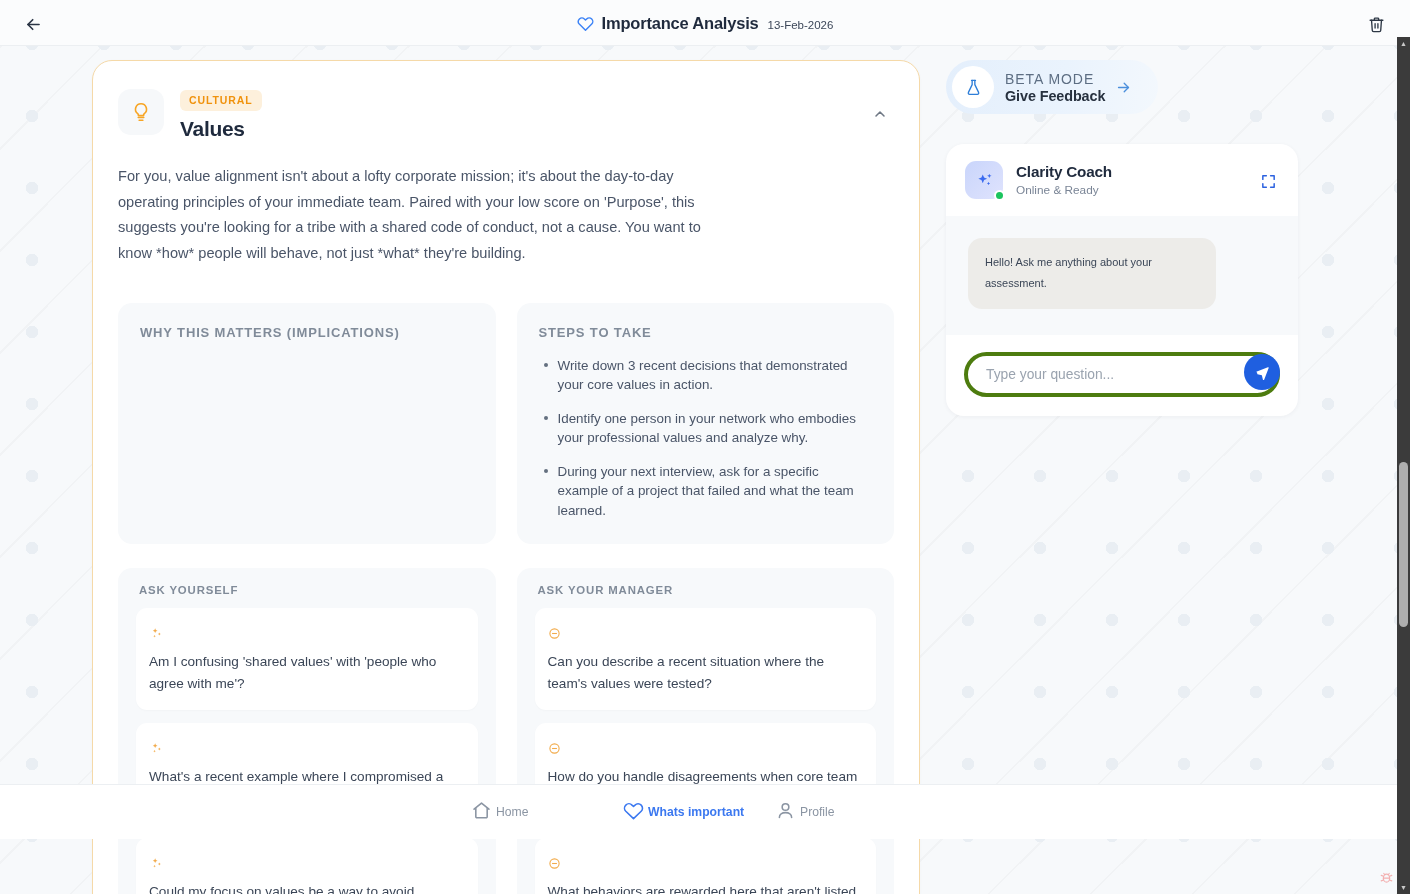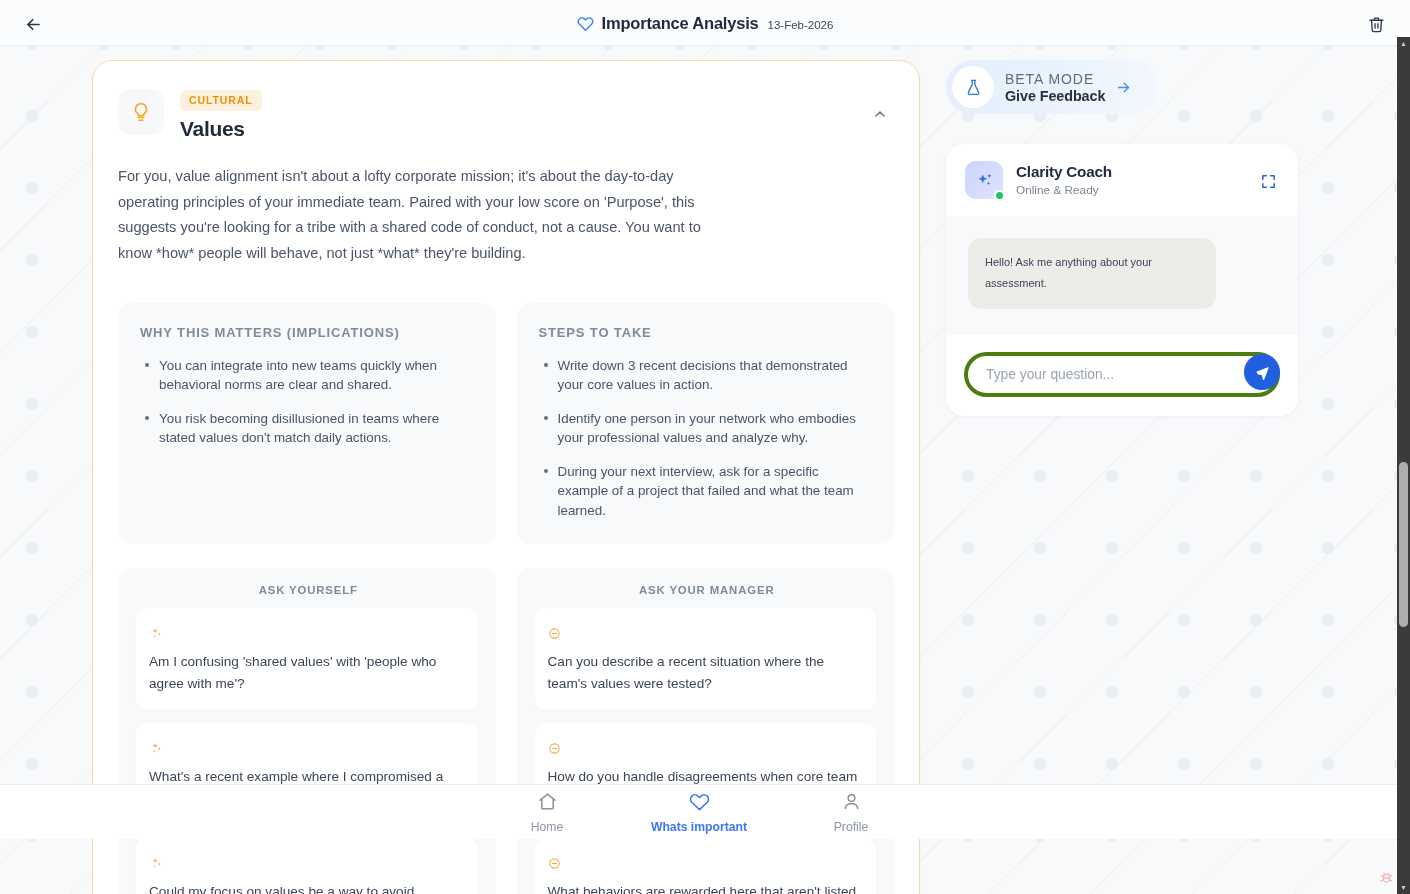--- a/index.html
+++ b/index.html
@@ -207,21 +207,20 @@
     border-radius: 14px;
     padding: 16px 18px 20px 18px;
   }
   .q-col-title {
     font-size: 11.4px;
     font-weight: 700;
     letter-spacing: 0.85px;
     color: #808b99;
     margin-bottom: 12px;
     padding-left: 3px;
-    text-align: center;
   }
   .q-card {
     background: #ffffff;
     border-radius: 11px;
     padding: 15px 16px 16px 13px;
     margin-bottom: 13px;
     display: flex;
     gap: 10px;
     align-items: flex-start;
     cursor: pointer;
@@ -402,21 +401,21 @@
     border-top: 1px solid #eceff2;
     z-index: 40;
     display: flex;
     align-items: center;
     justify-content: center;
     gap: 0;
   }
   .nav-item {
     width: 152px;
     display: flex;
-    flex-direction: column;
+    flex-direction: row;
     align-items: center;
     gap: 4px;
     cursor: pointer;
     color: #8b95a3;
   }
   .nav-item.active { color: #3b78f0; }
   .nav-label {
     font-size: 12.2px;
     font-weight: 400;
   }
@@ -512,24 +511,20 @@
           <polyline points="18 15 12 9 6 15"></polyline>
         </svg>
       </div>
     </div>
 
     <div class="card-body-text">For you, value alignment isn't about a lofty corporate mission; it's about the day-to-day operating principles of your immediate team. Paired with your low score on 'Purpose', this suggests you're looking for a tribe with a shared code of conduct, not a cause. You want to know *how* people will behave, not just *what* they're building.</div>
 
     <div class="panel-row">
       <div class="panel">
         <div class="panel-title">WHY THIS MATTERS (IMPLICATIONS)</div>
-        <ul>
-          <li>You can integrate into new teams quickly when behavioral norms are clear and shared.</li>
-          <li>You risk becoming disillusioned in teams where stated values don't match daily actions.</li>
-        </ul>
       </div>
       <div class="panel">
         <div class="panel-title">STEPS TO TAKE</div>
         <ul>
           <li>Write down 3 recent decisions that demonstrated your core values in action.</li>
           <li>Identify one person in your network who embodies your professional values and analyze why.</li>
           <li>During your next interview, ask for a specific example of a project that failed and what the team learned.</li>
         </ul>
       </div>
     </div>

